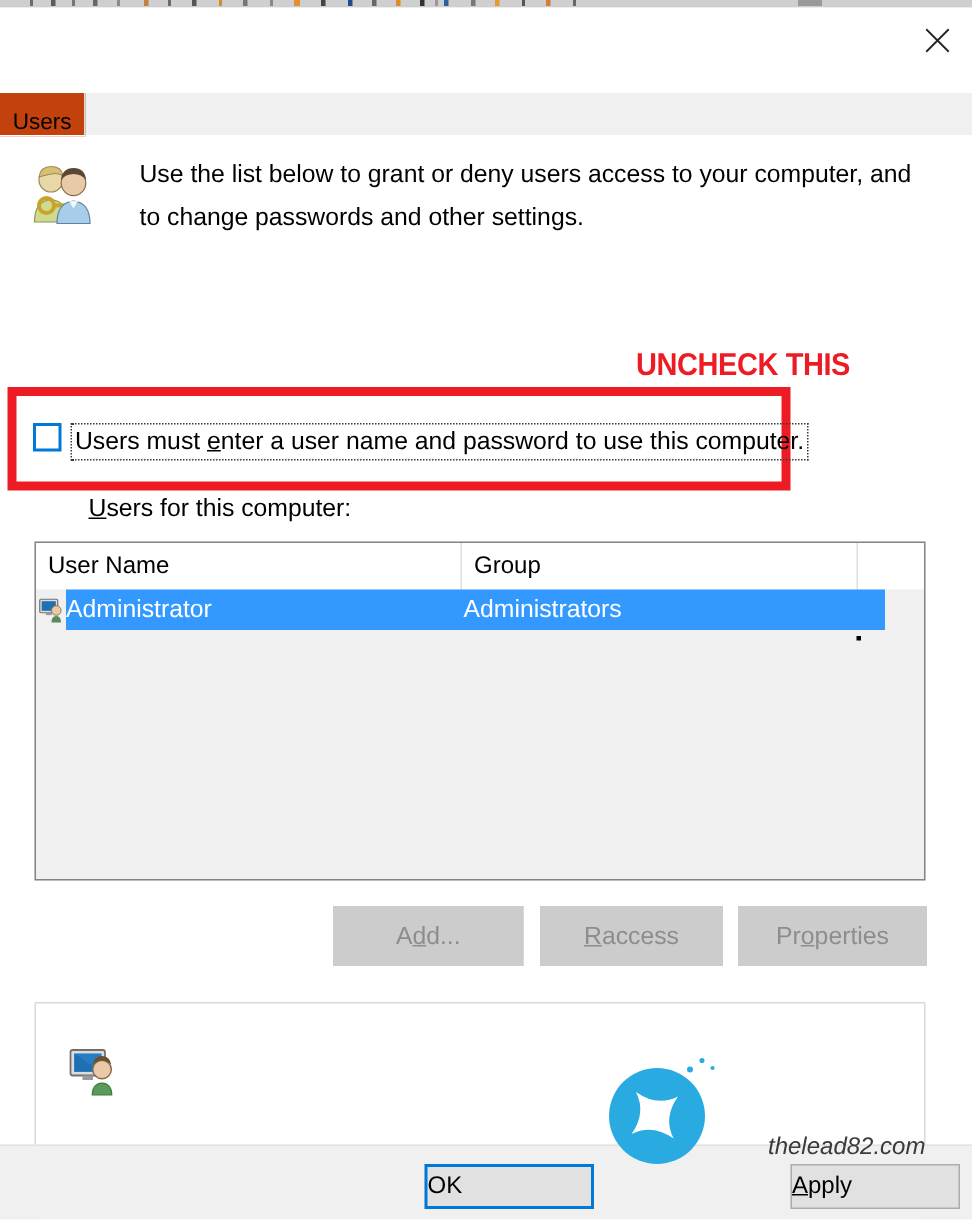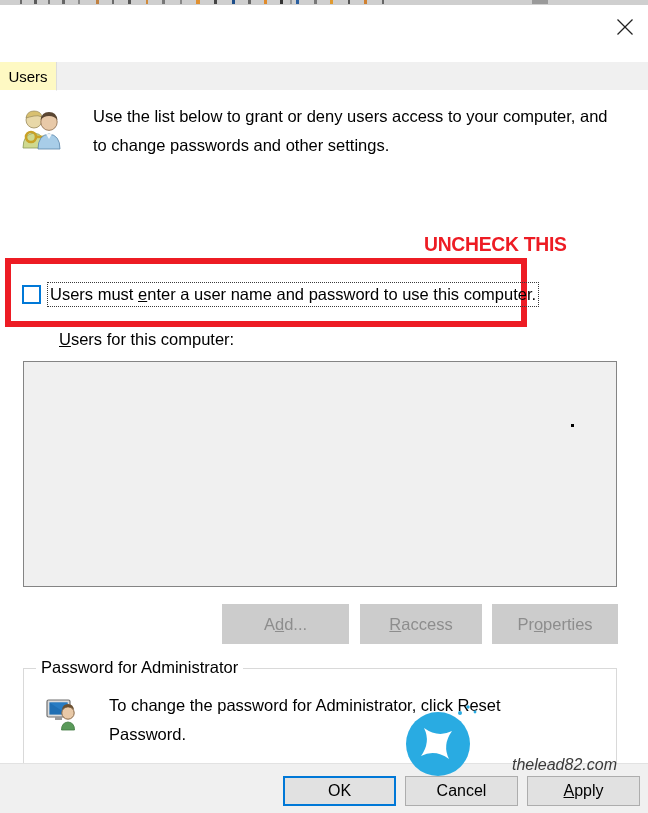--- a/index.html
+++ b/index.html
@@ -89,23 +89,24 @@
     display: flex;
     align-items: center;
     justify-content: center;
     font-size: 15px;
     color: #000;
     padding: 0 9px;
     background: #f0f0f0;
     border-right: 1px solid #dcdcdc;
   }
   .tab.active {
-    background: #fef9c3;
+    background: #c2410c;
     border-bottom: 1px solid #ffffff;
     z-index: 3;
+    align-items: flex-end;
   }
 
   
   .page-body {
     position: absolute;
     left: 0; top: 85px;
     width: 648px;
     height: 673px;
     background: #ffffff;
     text-decoration: underline;
@@ -152,21 +153,21 @@
     border: 6px solid #ed1c24;
     background: transparent;
     pointer-events: none;
   }
 
   
   .cb-row {
     position: absolute;
     left: 22px; top: 192px;
     display: flex;
-    align-items: center;
+    align-items: flex-start;
   }
   .cb-box {
     width: 19px; height: 19px;
     box-sizing: border-box;
     border: 2px solid #0078d7;
     background: #ffffff;
     flex: 0 0 auto;
   }
   .cb-label {
     margin-left: 6px;
@@ -334,21 +335,21 @@
     position: absolute;
     top: 12px;
     height: 30px;
     box-sizing: border-box;
     background: #e1e1e1;
     border: 1px solid #adadad;
     font-size: 16px;
     color: #000;
     display: flex;
     align-items: center;
-    justify-content: center;
+    justify-content: flex-start;
     cursor: default;
   }
   .fbtn u { text-decoration: underline; }
   .fbtn.ok     { left:283px; width:113px; border: 2px solid #0078d7; }
   .fbtn.cancel { left:405px; width:113px; }
   .fbtn.apply  { left:527px; width:113px; }
 
   
   .watermark {
     position: absolute;
@@ -476,53 +477,72 @@
       <div class="annot-box"></div>
 
       <div class="cb-row">
         <div class="cb-box"></div>
         <div class="cb-label"><span>Users must </span><u>e</u><span>nter a user name and password to use this computer.</span></div>
       </div>
 
       <div class="list-label"><u>U</u><span>sers for this computer:</span></div>
 
       <div class="listview">
+        <div class="lv-header">
+          <div class="lv-col c0">User Name</div>
+          <div class="lv-col c1">Group</div>
+          <div class="lv-col c2"></div>
+        </div>
+        <div class="lv-rows">
+          <div class="lv-row">
+            <div class="lv-row-sel-bg"></div>
+            <div class="lv-icon">
+              <svg width="18" height="18" viewBox="0 0 18 18" aria-hidden="true">
+                <rect x="0.5" y="1.5" width="12" height="9" rx="0.8" fill="#dcdcdc" stroke="#707070" stroke-width="0.8"></rect>
+                <rect x="1.8" y="2.8" width="9.4" height="6.4" fill="#1f6fb4"></rect>
+                <rect x="4.5" y="10.5" width="4" height="1.6" fill="#9a9a9a"></rect>
+                <circle cx="11.5" cy="9" r="3.2" fill="#e8c9a8" stroke="#8a6a4a" stroke-width="0.6"></circle>
+                <path d="M8.3 17 q0 -4 3.2 -4.3 q3.2 0.3 3.2 4.3z" fill="#5a8a5a"></path>
+              </svg>
+            </div>
+            <div class="lv-cell name">Administrator</div>
+            <div class="lv-cell group">Administrators</div>
+          </div>
+        </div>
       </div>
       <div class="lv-dot"></div>
 
       <div class="btn btn-add">
           <span>A</span>
           <u>d</u>
           <span>d...</span>
         </div>
       <div class="btn btn-remove">
           <span></span>
           <u>R</u>
           <span>access</span>
         </div>
       <div class="btn btn-props">
           <span>Pr</span>
           <u>o</u>
           <span>perties</span>
         </div>
 
       <div class="groupbox">
-        <div class="gb-title">Password for Administrator</div>
         <div class="gb-icon">
           <svg width="36" height="34" viewBox="0 0 36 34" aria-hidden="true">
             <rect x="1" y="3" width="23" height="17" rx="1.5" fill="#dcdcdc" stroke="#707070" stroke-width="1.2"></rect>
             <rect x="3.4" y="5.4" width="18.2" height="12.2" fill="#1f6fb4"></rect>
             <path d="M3.4 5.4 L21.6 17.6 L21.6 5.4z" fill="#2f86d0" opacity="0.55"></path>
             <rect x="9" y="20" width="7" height="3" fill="#9a9a9a"></rect>
             <circle cx="22" cy="16" r="6.2" fill="#e8c9a8" stroke="#8a6a4a" stroke-width="1"></circle>
             <path d="M15.8 13 q1 -6 6.2 -6 q5.2 0 6.2 6 q-2.5 -3 -6.2 -3 q-3.7 0 -6.2 3z" fill="#6b5030"></path>
             <path d="M15.5 33 q0 -7.5 6.5 -8 q6.5 0.5 6.5 8z" fill="#5a9a5a" stroke="#3f7a3f" stroke-width="0.8"></path>
           </svg>
         </div>
-        <div class="gb-text">To change the password for Administrator, click Reset Password.</div>
         <div class="btn btn-reset">
             <span>Reset </span>
             <u>P</u>
             <span>assword...</span>
           </div>
       </div>
 
       <div class="watermark">
         <div class="wm-circle">
           <svg width="64" height="64" viewBox="0 0 64 64" aria-hidden="true" style="display:block;">
@@ -538,23 +558,20 @@
         </div>
         <div class="wm-url">thelead82.com</div>
       </div>
 
     </div>
 
     <div class="footer">
       <div class="fbtn ok">
         <span>OK</span>
       </div>
-      <div class="fbtn cancel">
-        <span>Cancel</span>
-      </div>
       <div class="fbtn apply">
           <span></span>
           <u>A</u>
           <span>pply</span>
         </div>
     </div>
 
   </div>
 </div>
 

